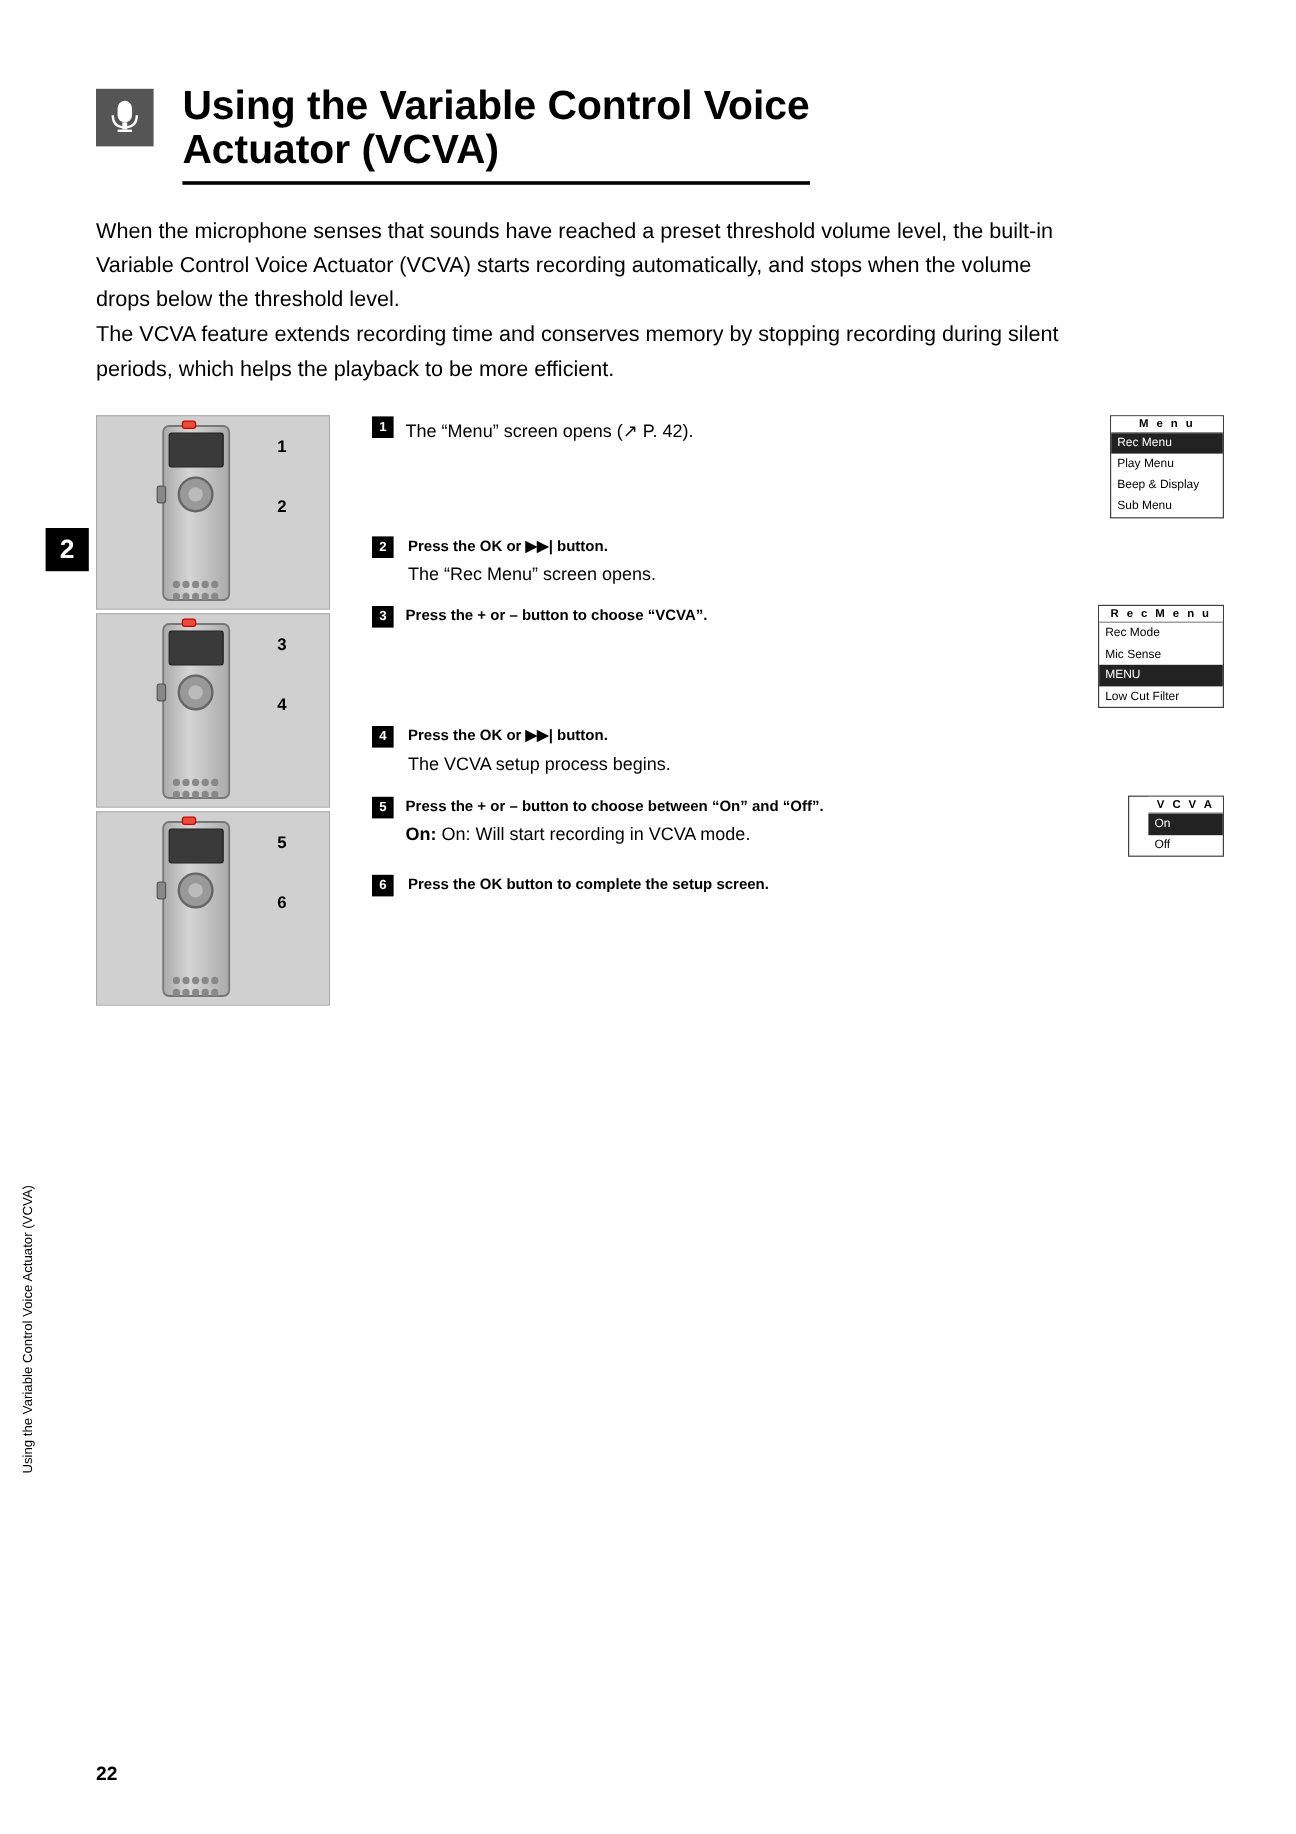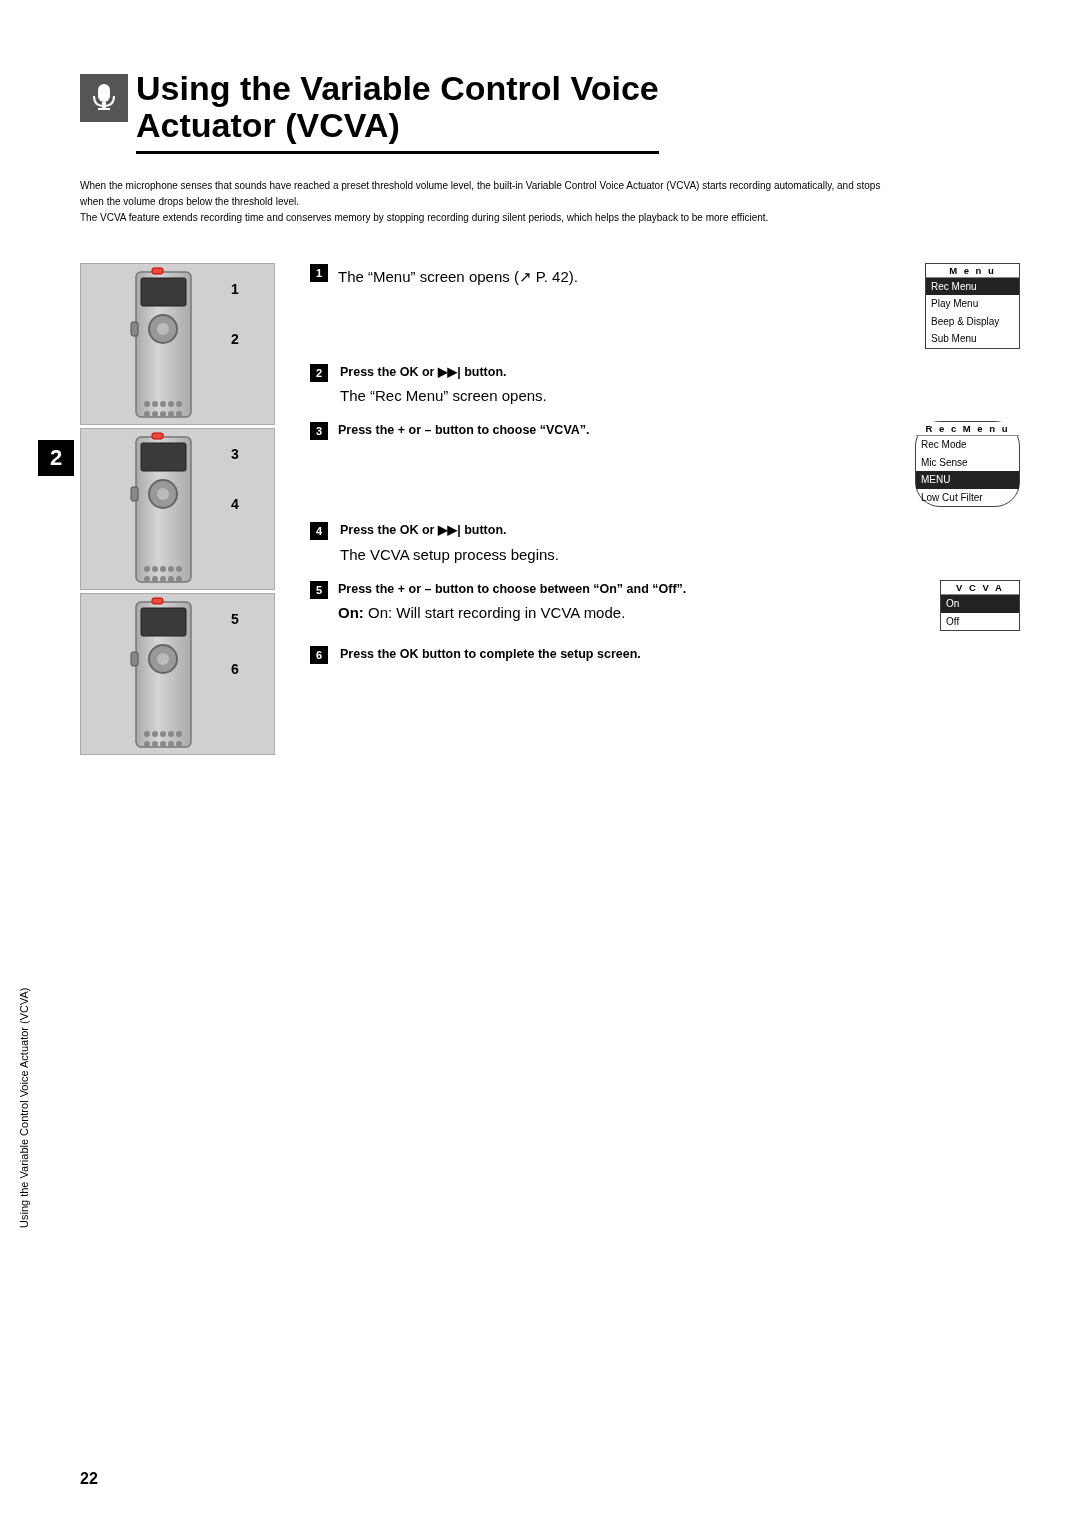--- a/index.html
+++ b/index.html
@@ -46,21 +46,21 @@
 
     
     .title-section {
       margin-bottom: 24px;
       margin-top: 30px;
     }
 
     .title-icon-row {
       display: flex;
       align-items: flex-start;
-      gap: 8px;
+      gap: 24px;
     }
 
     .title-icon {
       width: 48px;
       height: 48px;
       background: #555;
       display: flex;
       align-items: center;
       justify-content: center;
       flex-shrink: 0;
@@ -75,23 +75,23 @@
 
     .title-text-block h1 {
       font-size: 34px;
       font-weight: bold;
       line-height: 1.1;
       color: #000;
     }
 
     
     .intro-text {
-      font-size: 10px;
+      font-size: 18px;
       line-height: 1.6;
-      margin-bottom: 37px;
+      margin-bottom: 24px;
       max-width: 820px;
     }
 
     hr.title-rule {
       border: none;
       border-top: 3px solid #000;
       margin-top: 6px;
     }
 
     .steps-wrapper {
@@ -389,21 +389,21 @@
         </div>
 
         <div class="step-block">
           <div class="step-with-menu" style="width:100%">
             <div class="step-left">
               <div class="num-badge">3</div>
               <div class="step-text">
                 <div class="main-instruction">Press the + or – button to choose “VCVA”.</div>
               </div>
             </div>
-            <div class="menu-panel" style="min-width:105px;border-radius:25px;">
+            <div class="menu-panel" style="min-width:105px;">
               <div class="menu-panel-header">R e c   M e n u</div>
               <div class="menu-panel-row normal">Rec Mode</div>
               <div class="menu-panel-row normal">Mic Sense</div>
               <div class="menu-panel-row highlighted">MENU</div>
               <div class="menu-panel-row normal">Low Cut Filter</div>
             </div>
           </div>
         </div>
 
         <div class="step-block">
@@ -416,21 +416,21 @@
 
         <div class="step-block">
           <div class="step-with-menu" style="width:100%">
             <div class="step-left">
               <div class="num-badge">5</div>
               <div class="step-text">
                 <div class="main-instruction">Press the + or – button to choose between “On” and “Off”.</div>
                 <div class="sub-note"><span class="label-bold" style="font-weight:bold;">On:</span> <span>On: Will start recording in VCVA mode.</span></div>
               </div>
             </div>
-            <div class="menu-panel" style="min-width:80px;">
+            <div class="menu-panel" style="min-width:80px;padding-left:16px;">
               <div class="menu-panel-header">V C V A</div>
               <div class="menu-panel-row highlighted">On</div>
               <div class="menu-panel-row normal">Off</div>
             </div>
           </div>
         </div>
 
         <div class="step-block">
           <div class="num-badge">6</div>
           <div class="step-text">

